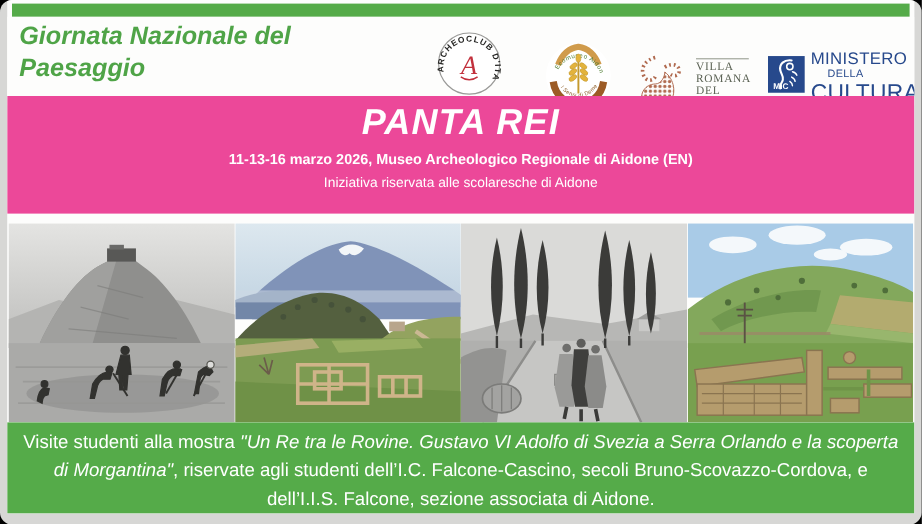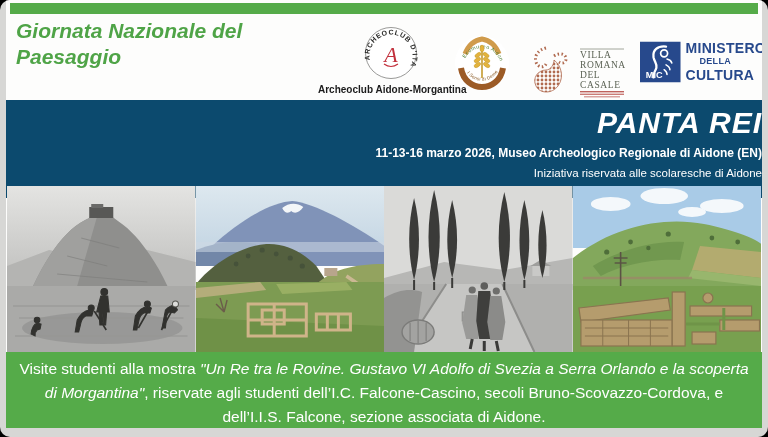--- a/index.html
+++ b/index.html
@@ -11,28 +11,28 @@
   
   .header{position:absolute;left:0;right:0;top:14px;height:74px;background:#fdfdfc;}
   .event-title{position:absolute;left:10px;top:4px;width:330px;color:#4fa447;
     font-style:italic;font-weight:600;font-size:21px;line-height:26px;}
   .logo{position:absolute;text-align:center;}
   .logo-caption{font-size:10px;font-weight:bold;color:#1c1c1c;white-space:nowrap;}
   .logo-archeoclub{left:312px;top:12px;width:146px;}
   .logo-ecomuseo{left:446px;top:20px;width:60px;}
   .logo-villa{left:518px;top:28px;width:112px;}
   .logo-ministero{left:634px;top:27px;width:126px;display:flex;gap:5px;align-items:flex-start;text-align:left;}
-  .mic-text{color:#27498c;font-weight:700;line-height:1;}
+  .mic-text{color:#27498c;font-weight:400;line-height:1;}
   .mic-l1{font-size:14px;letter-spacing:.3px;}
   .mic-l2{font-size:9px;margin-top:2px;letter-spacing:.3px;padding-left:14px;}
-  .mic-l3{font-size:14px;margin-top:2px;letter-spacing:.3px;}
+  .mic-l3{font-size:19px;margin-top:2px;letter-spacing:.3px;}
 
   
-  .banner{position:absolute;left:0;right:0;top:100px;height:98px;background:#0c4a6e;
-    color:#fff;text-align:right;}
+  .banner{position:absolute;left:0;right:0;top:80px;height:98px;background:#ec4899;
+    color:#fff;text-align:center;}
   .banner-title{font-size:30px;font-weight:bold;font-style:italic;letter-spacing:1px;
     padding-top:7px;line-height:32px;}
   .banner-sub{font-size:21px;font-style:italic;line-height:25px;margin-top:1px;}
   .banner-date{font-size:12px;font-weight:bold;margin-top:7px;}
   .banner-note{font-size:11.5px;margin-top:7px;}
 
   
   .photos{position:absolute;left:1px;right:1px;top:186px;height:166px;display:flex;}
   .photo{flex:1 1 25%;position:relative;overflow:hidden;}
   .photo svg{display:block;width:100%;height:100%;}

